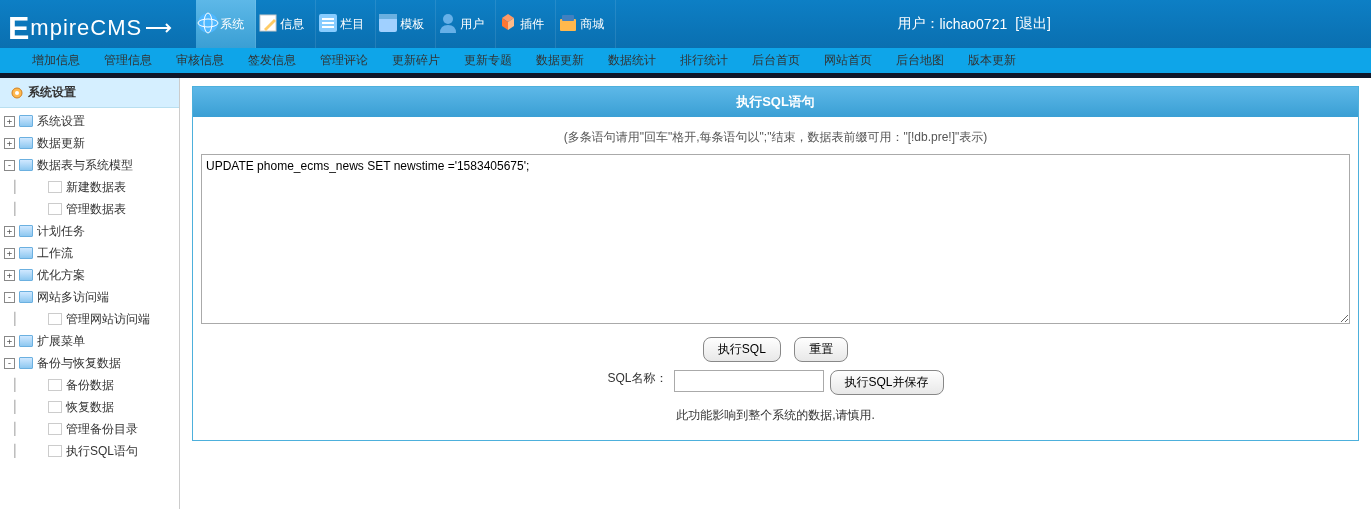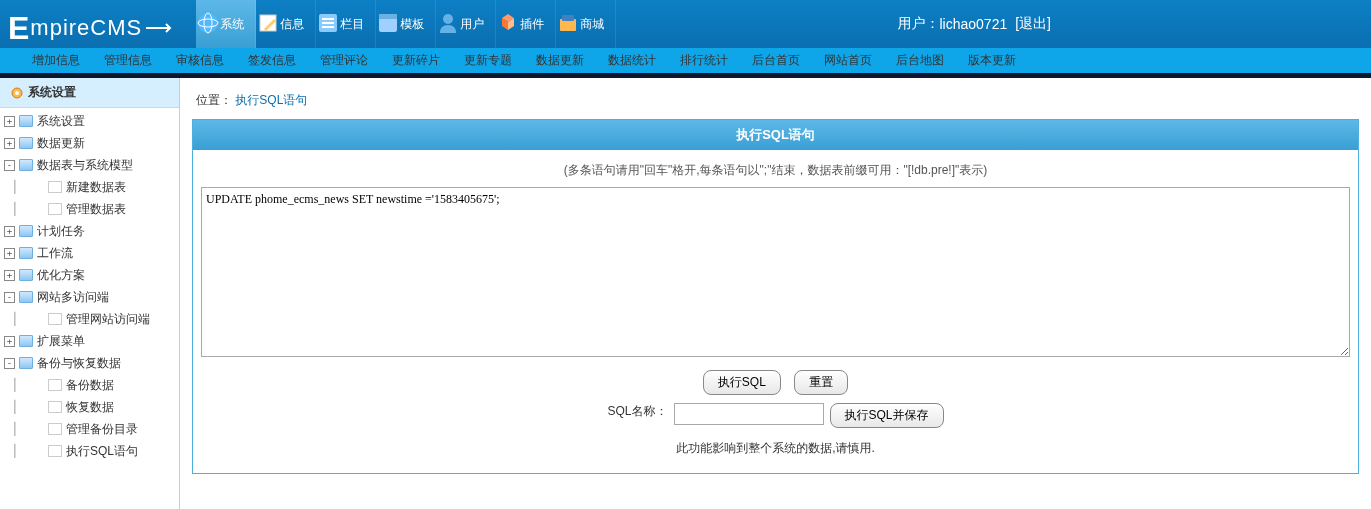--- a/index.html
+++ b/index.html
@@ -39,21 +39,21 @@
 
 
 .main { flex: 1; padding: 8px 12px; }
 .breadcrumb { padding: 6px 4px 10px; color: #333; font-size: 12px; }
 .breadcrumb .current { color: #0a6fb0; }
 
 .panel { border: 1px solid #4db0dc; }
 .panel-header { background: linear-gradient(to bottom, #5db8e8 0%, #3a9fd4 100%); color: #fff; text-align: center; padding: 6px; font-weight: bold; font-size: 13px; }
 .panel-body { padding: 8px; }
 .hint { text-align: center; color: #555; padding: 4px 0 8px; font-size: 12px; }
-.sql-textarea { width: 100%; height: 170px; border: 1px solid #aaa; padding: 4px; font-family: Liberation Serif, serif; font-size: 12px; resize: both; }
+.sql-textarea { width: 100%; height: 170px; border: 1px solid #aaa; padding: 4px; font-family: Liberation Sans, sans-serif; font-size: 12px; resize: both; }
 .btn-row { text-align: center; padding: 10px 0 4px; }
 .btn-row2 { text-align: center; padding: 4px 0; display: flex; justify-content: center; align-items: flex-start; gap: 6px; }
 .btn { border: 1px solid #888; background: linear-gradient(to bottom, #fefefe 0%, #e8e8e8 100%); padding: 3px 14px; cursor: pointer; font-size: 12px; border-radius: 8px; }
 .text-input { border: 1px solid #aaa; padding: 3px 4px; width: 150px; font-size: 12px; }
 .label { color: #333; }
 .footer-note { text-align: center; padding: 8px; color: #333; font-size: 12px; }
 
 
 .icon svg { width: 100%; height: 100%; }
 </style>
@@ -266,24 +266,20 @@
         <div class="tree-node">
           <span class="tree-lines"> │  </span>
           <span class="tree-toggle leaf"></span>
           <span class="tree-icon file-icon"></span>
           <span>执行SQL语句</span>
         </div>
       </div>
   </div>
 
   <div class="main">
-    <div class="breadcrumb">
-      <span>位置：</span>
-      <span class="current">执行SQL语句</span>
-    </div>
 
     <div class="panel">
       <div class="panel-header">执行SQL语句</div>
       <div class="panel-body">
         <div class="hint">(多条语句请用"回车"格开,每条语句以";"结束，数据表前缀可用："[!db.pre!]"表示)</div>
         <textarea class="sql-textarea" style="">UPDATE phome_ecms_news SET newstime ='1583405675';</textarea>
         <div class="btn-row">
           <button class="btn">执行SQL</button>
           &nbsp;&nbsp;
           <button class="btn">重置</button>

